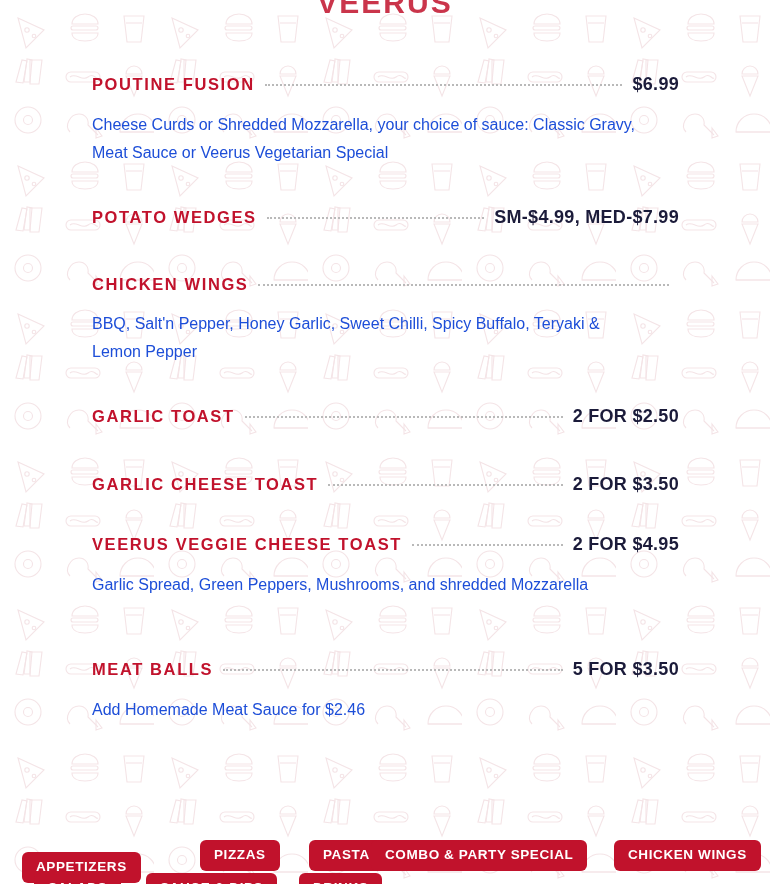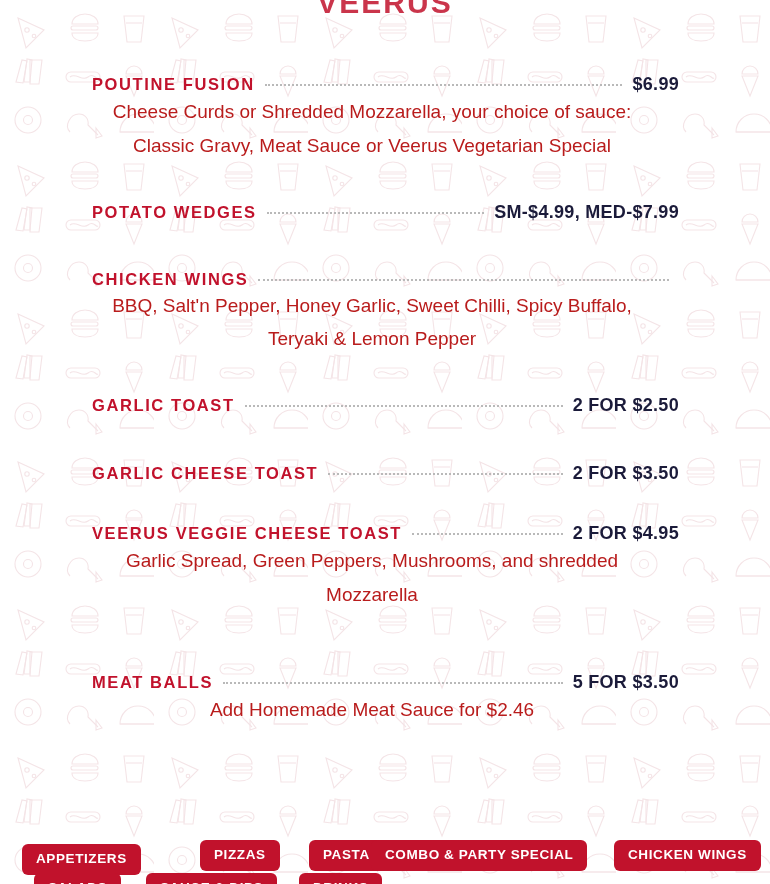--- a/index.html
+++ b/index.html
@@ -42,21 +42,21 @@
     opacity: 0.85;
   }
 
   .menu-list {
     position: absolute;
     top: 74px;
     left: 92px;
     width: 587px;
   }
 
-  .menu-item { margin-bottom: 0; text-align: center; }
+  .menu-item { margin-bottom: 0; }
 
   .item-row {
     display: flex;
     align-items: baseline;
     width: 100%;
   }
 
   .item-name {
     color: #c1122c;
     font-weight: bold;
@@ -80,24 +80,24 @@
   .item-price {
     color: #1b1b3a;
     font-weight: bold;
     font-size: 18px;
     white-space: nowrap;
     flex: 0 0 auto;
     letter-spacing: 0.3px;
   }
 
   .item-desc {
-    color: #b91c1c;
-    font-size: 19px;
+    color: #1d4ed8;
+    font-size: 16px;
     line-height: 1.78;
-    margin-top: 0;
+    margin-top: 16px;
     max-width: 560px;
   }
 
   
   .gap-lg { height: 47px; }
   .gap-md { height: 39px; }
   .gap-sm { height: 30px; }
 
   
   .chips {
@@ -241,21 +241,21 @@
         <span class="item-name">MEAT BALLS</span>
         <span class="dots"></span>
         <span class="item-price">5 FOR $3.50</span>
       </div>
       <div class="item-desc">Add Homemade Meat Sauce for $2.46</div>
     </div>
 
   </div>
 
   <div class="chips">
-    <button class="chip" style="left:22px; top:8px;">APPETIZERS</button>
+    <button class="chip" style="left:22px; top:16px;">APPETIZERS</button>
     <button class="chip" style="left:168px; top:4px;margin-left:32px;">PIZZAS</button>
     <button class="chip" style="left:273px; top:4px;margin-left:36px;">PASTA</button>
     <button class="chip" style="left:371px; top:4px;">COMBO &amp; PARTY SPECIAL</button>
     <button class="chip" style="left:614px; top:4px;">CHICKEN WINGS</button>
     <button class="chip" style="left:34px; top:37px;">SALADS</button>
     <button class="chip" style="left:146px; top:37px;">SAUCE &amp; DIPS</button>
     <button class="chip" style="left:299px; top:37px;">DRINKS</button>
   </div>
 
 </div>

